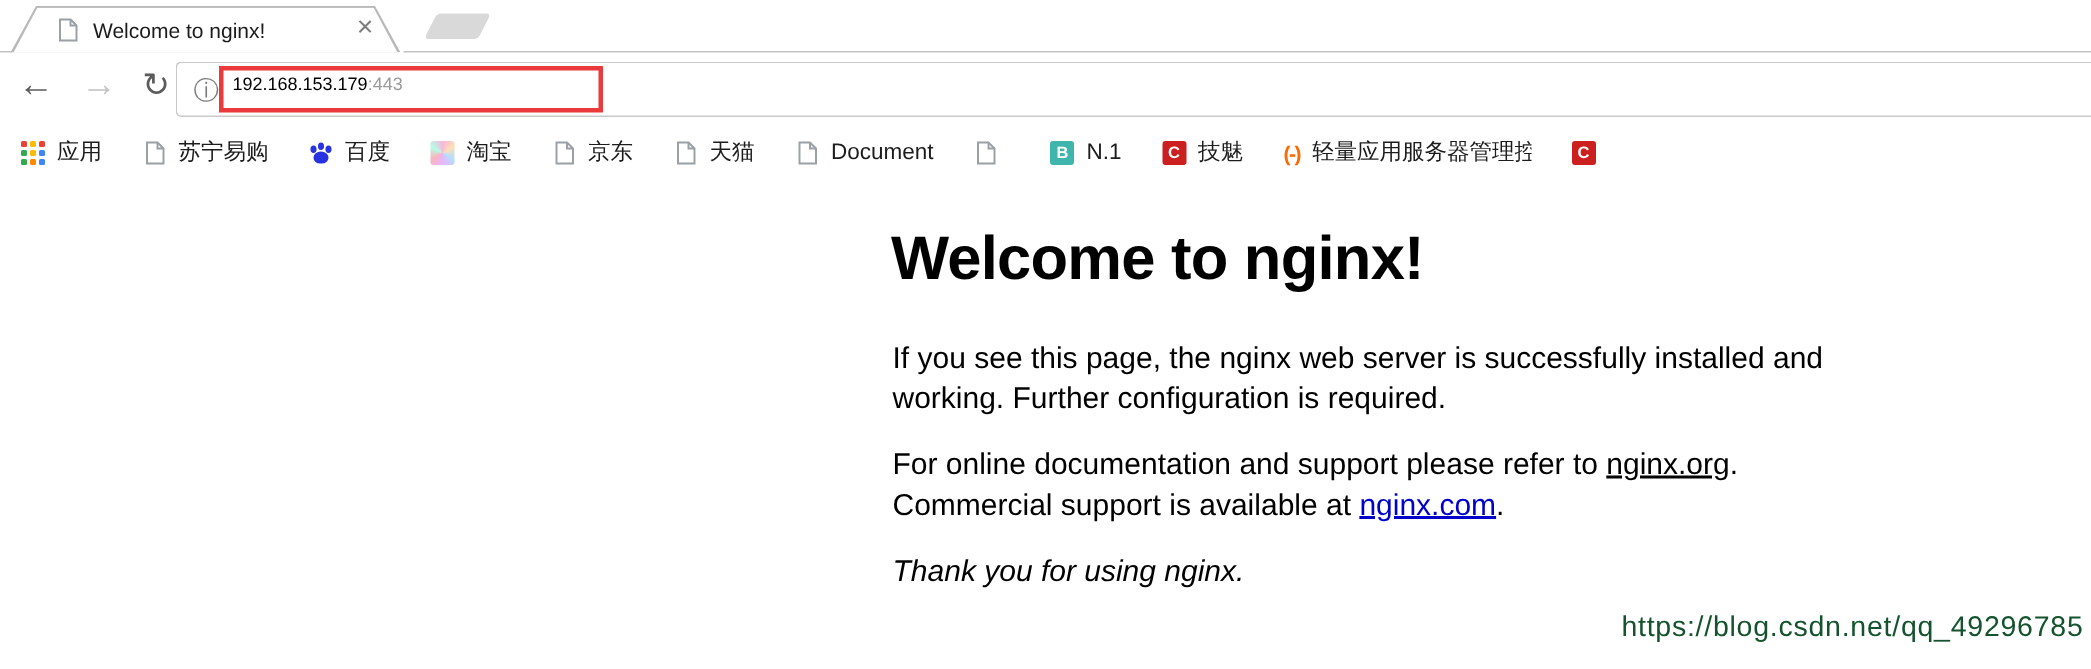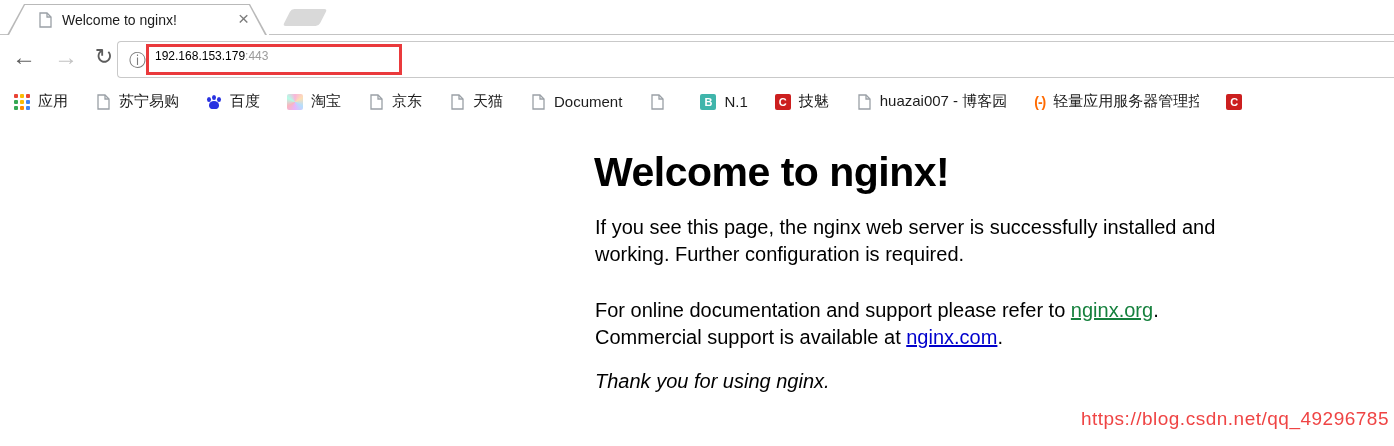--- a/index.html
+++ b/index.html
@@ -60,27 +60,27 @@
     box-shadow:-5px 2px 0 #2932e1, 5px 2px 0 #2932e1; }
   .paw b { position:absolute; left:3px; top:7px; width:10px; height:8px; border-radius:50% 50% 45% 45%; background:#2932e1; }
   .taobao { width:16px; height:16px; border-radius:2px;
     background:conic-gradient(#f9a8d4,#fcd9a8,#a8d8fc,#e3a8fc,#f9a8b4,#a8fce3,#f9a8d4); opacity:.85; }
   .page-svg { width:16px; height:16px; display:block; }
 
   
   .content { position:absolute; left:0; top:113px; width:100%; height:333px; background:#fff; }
   .content h1 { position:absolute; left:594px; top:36px; font-size:41px; font-weight:bold; color:#000; letter-spacing:-0.5px; white-space:nowrap; }
   .content p, .content .closing { position:absolute; left:595px; width:668px; font-size:20px; line-height:26.5px; color:#000; }
-  .p1 { top:101px; }
+  .p1 { top:113px; }
   .p2 { top:184px; }
   .closing { top:255px; font-style:italic; }
   .content a { text-decoration:underline; cursor:pointer; }
-  a.visited { color:#15803d; }
+  a.visited { color:#000000; }
   a.unvisited { color:#0000cc;text-align:right; }
-  .watermark { position:absolute; right:5px; top:295px; font-size:19px; color:#ef4444; letter-spacing:0.5px;text-align:right; }
+  .watermark { position:absolute; right:5px; top:295px; font-size:19px; color:#14532d; letter-spacing:0.5px;text-align:right; }
 </style>
 </head>
 <body>
 
 <div class="browser">
 
   <div class="tabstrip">
     <div class="hairline left"></div>
     <div class="hairline right"></div>
     <div class="tab">
@@ -182,29 +182,20 @@
     </div>
     <div class="bm-item">
       <span class="sq-icon sq-teal">B</span>
       <span class="bm-label">N.1</span>
     </div>
     <div class="bm-item">
       <span class="sq-icon sq-red">C</span>
       <span class="bm-label">技魅</span>
     </div>
     <div class="bm-item">
-      <span>
-          <svg class="page-svg" viewBox="0 0 16 16">
-            <path d="M3 1h7l4 4v10H3z" fill="#fff" stroke="#9aa0a6" stroke-width="1.3"></path>
-            <path d="M10 1v4h4" fill="none" stroke="#9aa0a6" stroke-width="1.3"></path>
-          </svg>
-        </span>
-      <span class="bm-label">huazai007 - 博客园</span>
-    </div>
-    <div class="bm-item">
       <span class="aliyun-glyph">(-)</span>
       <span class="bm-label clip">轻量应用服务器管理控</span>
     </div>
     <div class="bm-item">
       <span class="sq-icon sq-red">C</span>
     </div>
   </div>
 
   <div class="content">
     <h1>Welcome to nginx!</h1>

